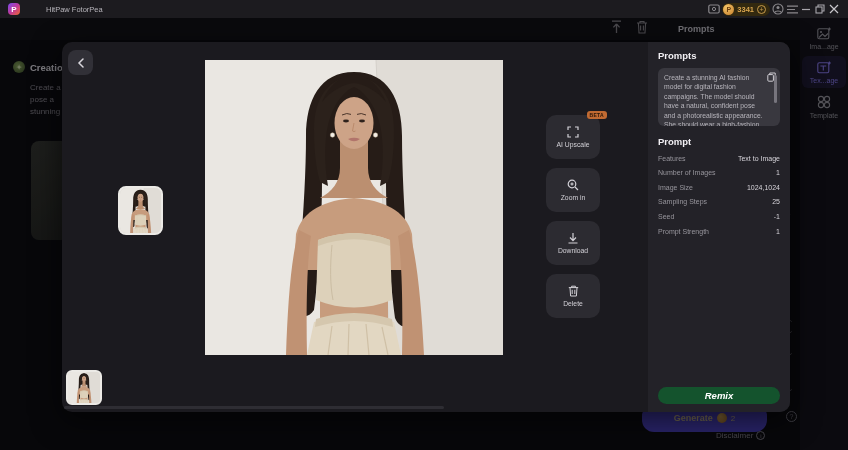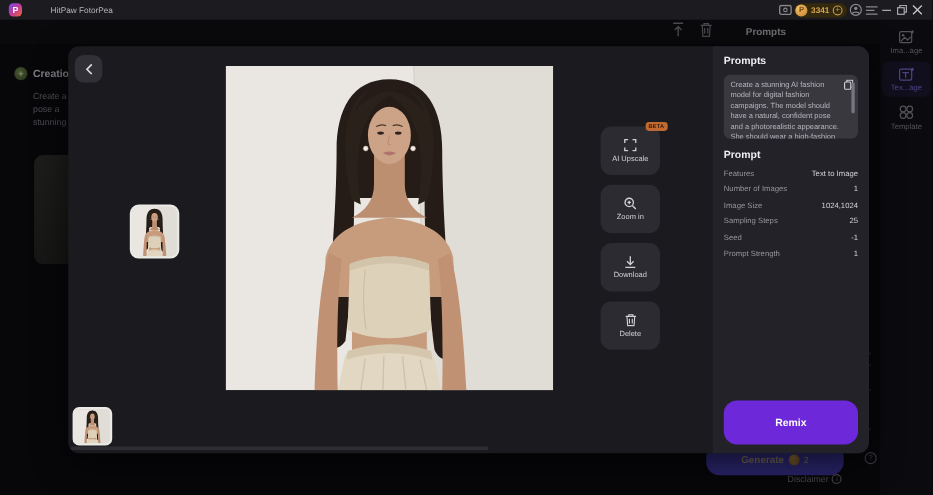--- a/index.html
+++ b/index.html
@@ -113,23 +113,23 @@
     position:relative; margin-top:7px; height:58px; border-radius:6px; background:#39383f;
     padding:5px 14px 5px 6px; color:#b7b5bc; font-size:6.8px; line-height:9.4px; overflow:hidden;
   }
   #prompt-copy { position:absolute; top:4px; right:4px; }
   #prompt-scroll { position:absolute; top:7px; right:3px; width:3px; height:28px; border-radius:2px; background:#77757d; }
   #details-title { margin-top:10px; }
   .detail-row { display:flex; justify-content:space-between; margin-top:7.6px; }
   .detail-row .dl { color:#97959c; font-size:7px; }
   .detail-row .dv { color:#d6d4da; font-size:7px; }
   #remix-btn {
-    position:absolute; left:10px; right:10px; bottom:8px; height:40px; border-radius:12px;
-    background:#6d28d9; display:flex; align-items:center; justify-content:center;
-    color:#fff; font-size:9.5px; font-weight:bold;
+    position:absolute; left:10px; right:10px; bottom:8px; height:17px; border-radius:12px;
+    background:#14532d; display:flex; align-items:center; justify-content:center;
+    color:#fff; font-size:9.5px; font-weight:bold;font-style:italic;
   }
   svg.ic { display:block; }
 </style>
 </head>
 <body>
 
 <div id="stage">
 
   <svg width="0" height="0" style="position:absolute">
     <symbol id="model-art" viewBox="0 0 300 295" preserveAspectRatio="xMidYMin slice">

